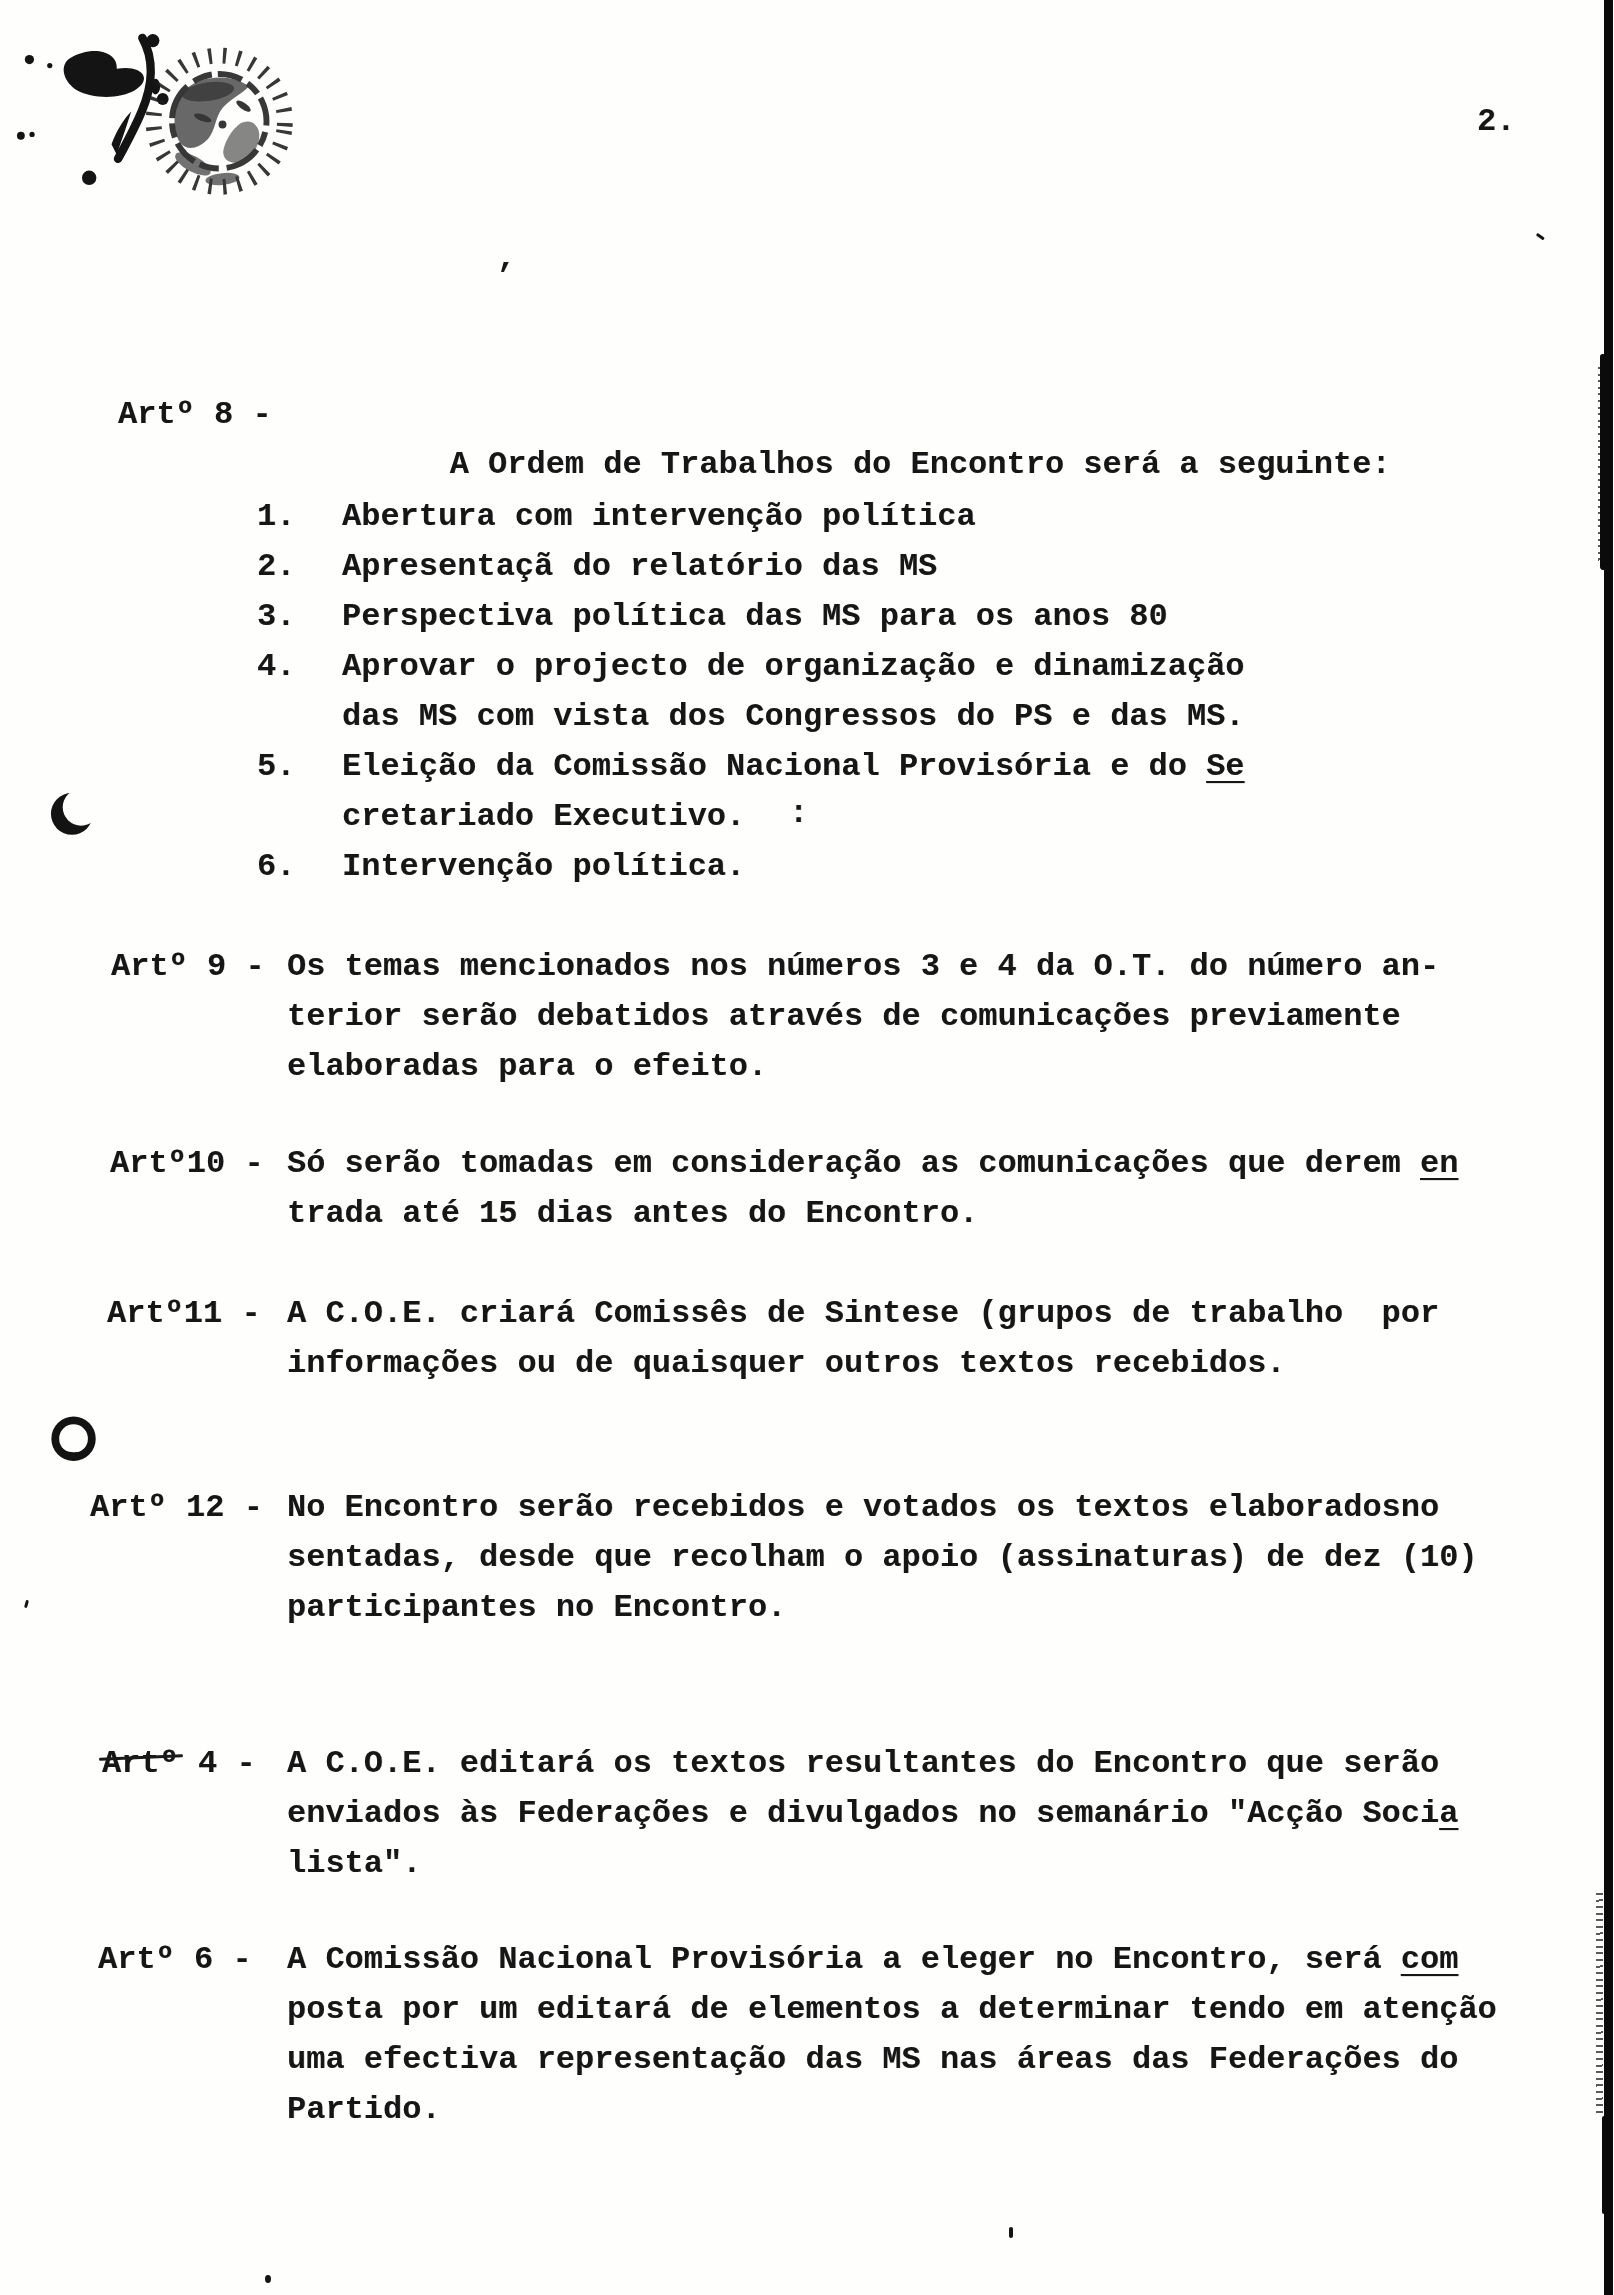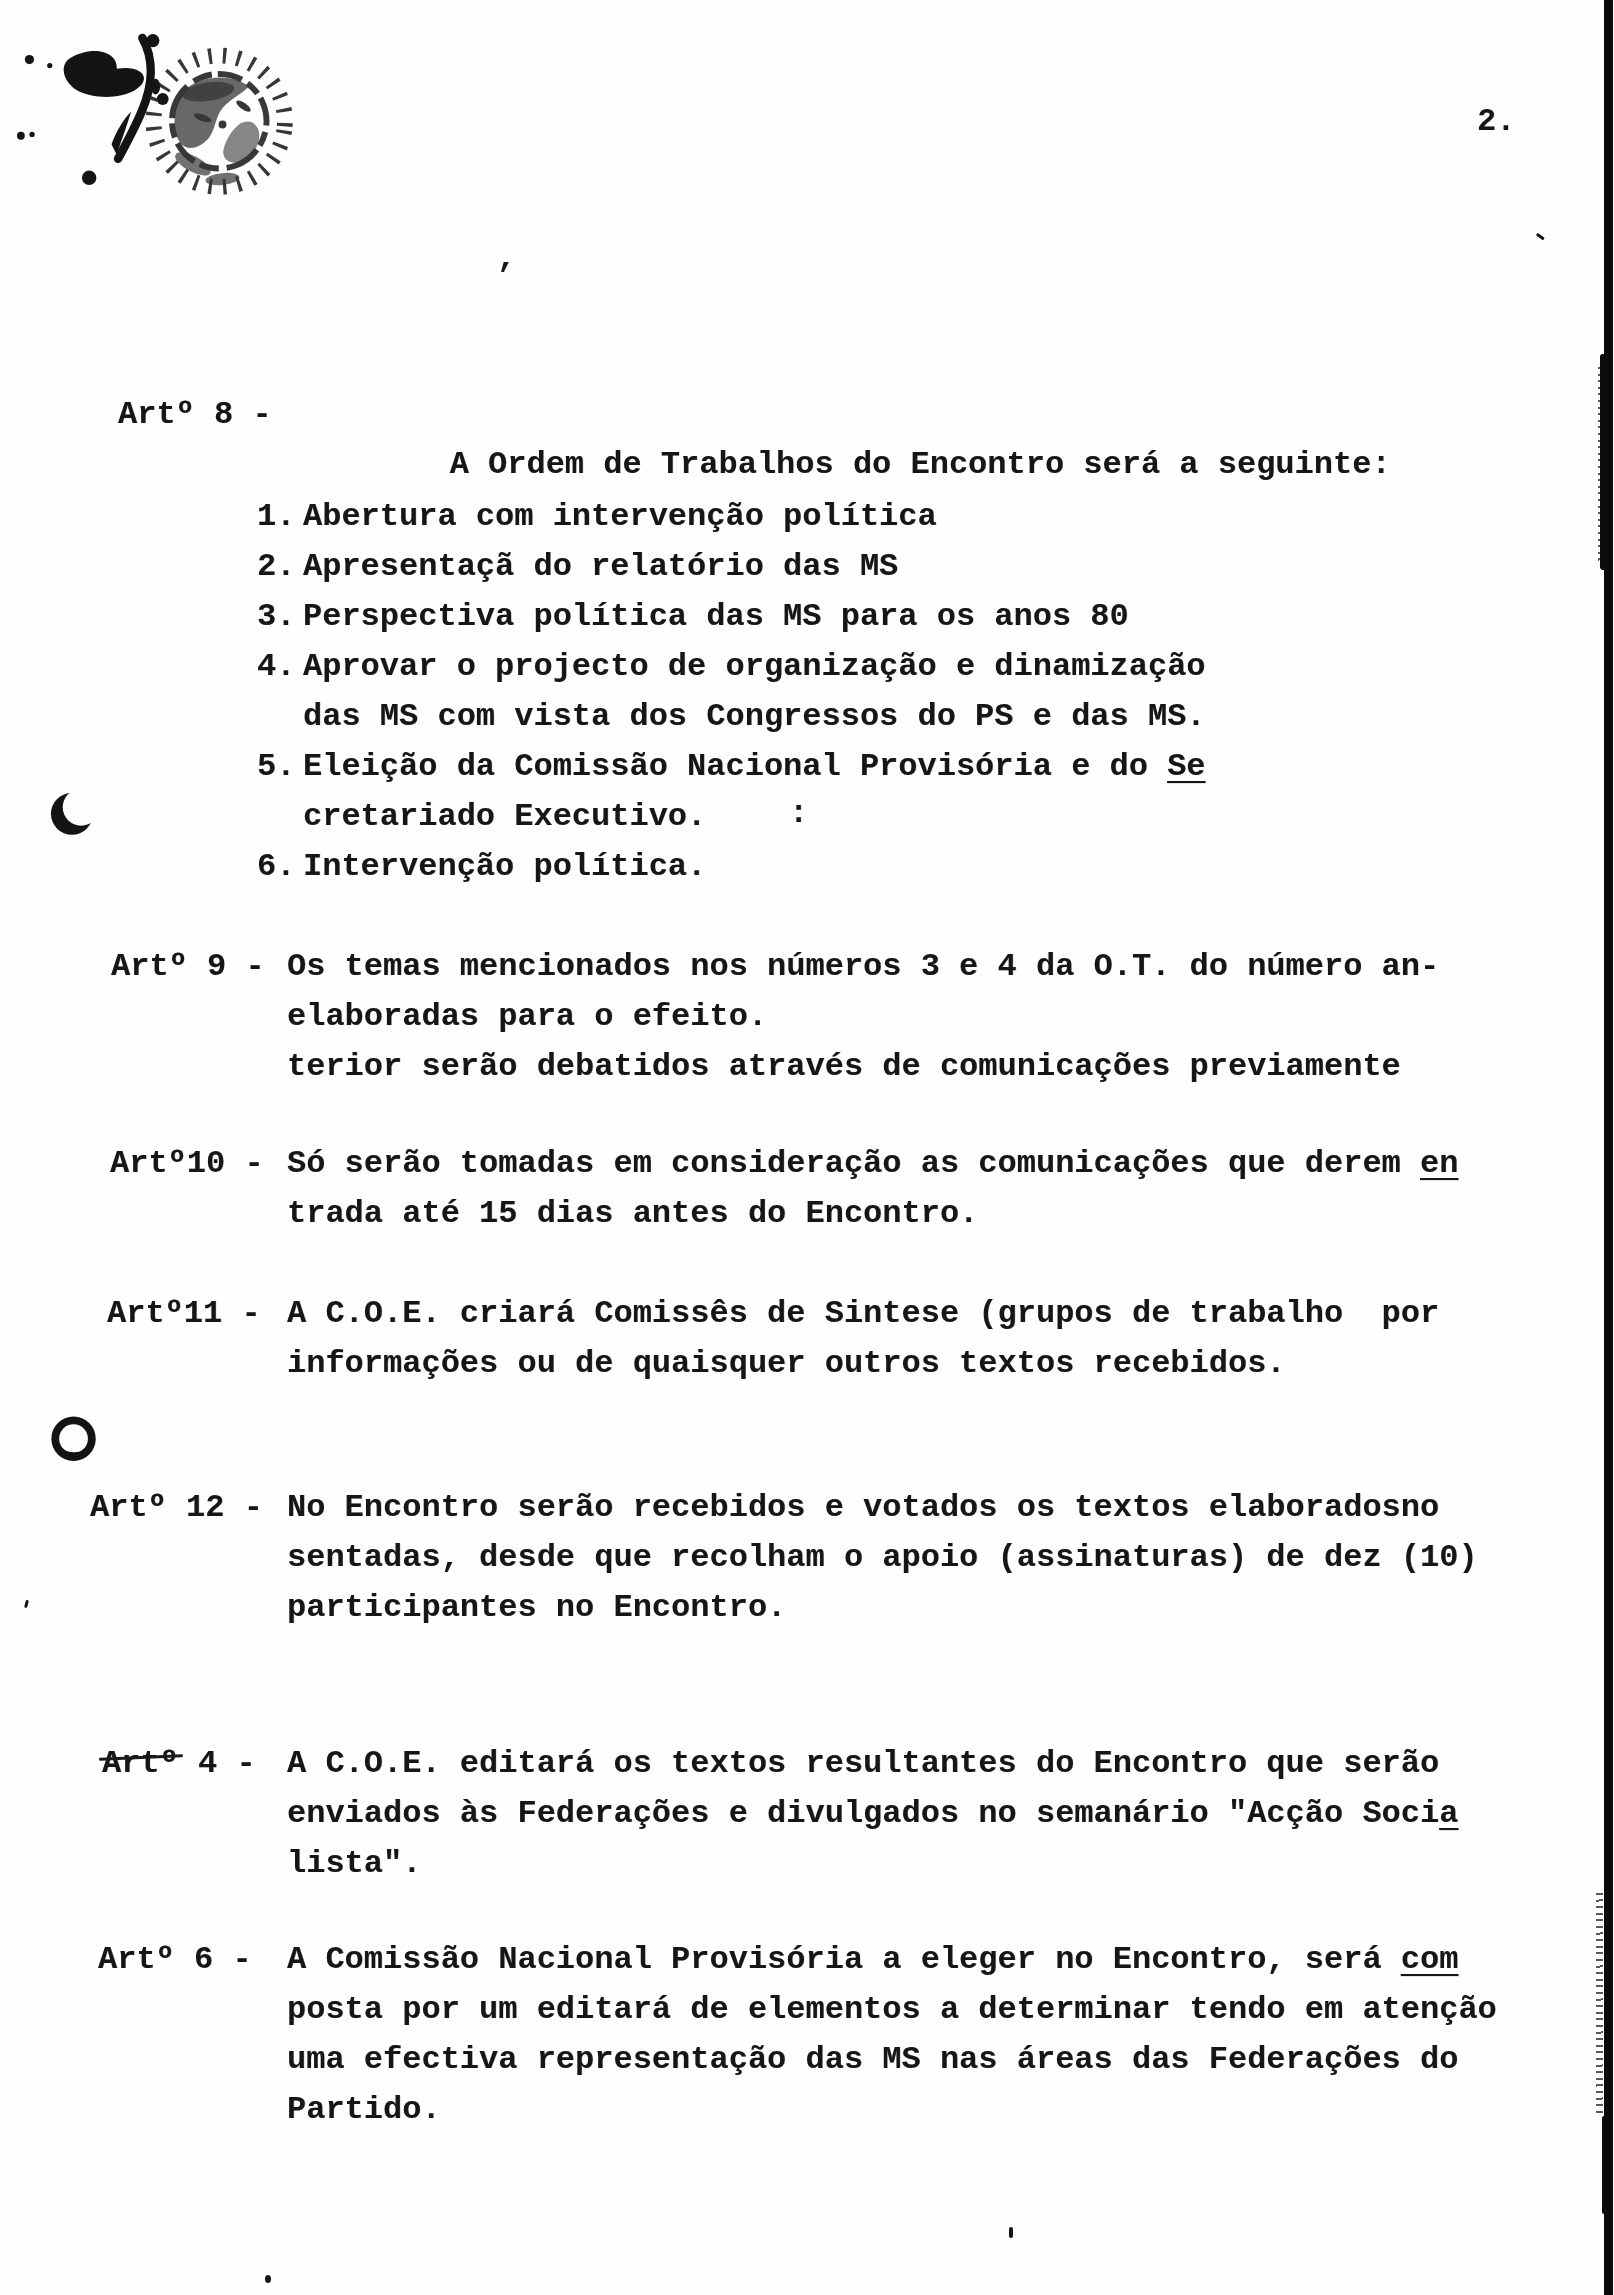--- a/index.html
+++ b/index.html
@@ -11,21 +11,21 @@
   }
   .tw{font-size:32px;line-height:50px;}
   .article{position:absolute;left:0;width:1614px;}
   .label{position:absolute;white-space:pre;}
   .body{position:absolute;}
   .tline{white-space:pre;}
   .useg{text-decoration:underline;text-decoration-thickness:2px;text-underline-offset:5.9px;}
   .items{position:absolute;}
   .item{position:relative;}
   .num{position:absolute;left:0;top:0;white-space:pre;}
-  .itxt{margin-left:46px;}
+  .itxt{margin-left:85px;}
   
   .tw, .tw span{text-shadow:0.4px 0.4px 0 rgba(22,22,22,0.30);}
   
   .strike::after{
     content:"";position:absolute;left:-2.6px;top:17px;width:84px;height:2.6px;
     background:#1a1a1a;transform:rotate(-2.5deg);border-radius:1.3px;
   }
   
   .scan-edge{position:absolute;top:0;right:1.3px;width:8.5px;height:2295px;background:#0b0b0b;}
   .scan-edge::before{
@@ -140,22 +140,22 @@
 
   <svg class="mark" style="left:47px;top:785px" width="59" height="59" viewBox="0 0 90 90">
     <circle cx="38" cy="44" r="32" fill="#131313"></circle>
     <circle cx="52" cy="34" r="28" fill="#fefefd"></circle>
   </svg>
 
   <section class="article tw" style="top:942px">
     <span class="label" style="left:111px">Artº 9 -</span>
     <div class="body" style="left:287px">
       <div class="tline"><span>Os temas mencionados nos números 3 e 4 da O.T. do número an-</span><span class="useg"></span></div>
+      <div class="tline"><span>terior serão debatidos através de comunicações previamente</span><span class="useg"></span></div>
       <div class="tline"><span>elaboradas para o efeito.</span><span class="useg"></span></div>
-      <div class="tline"><span>terior serão debatidos através de comunicações previamente</span><span class="useg"></span></div>
     </div>
   </section>
 
   <section class="article tw" style="top:1139px">
     <span class="label" style="left:110px">Artº10 -</span>
     <div class="body" style="left:287px">
       <div class="tline"><span>Só serão tomadas em consideração as comunicações que derem </span><span class="useg">en</span></div>
       <div class="tline"><span>trada até 15 dias antes do Encontro.</span><span class="useg"></span></div>
     </div>
   </section>

